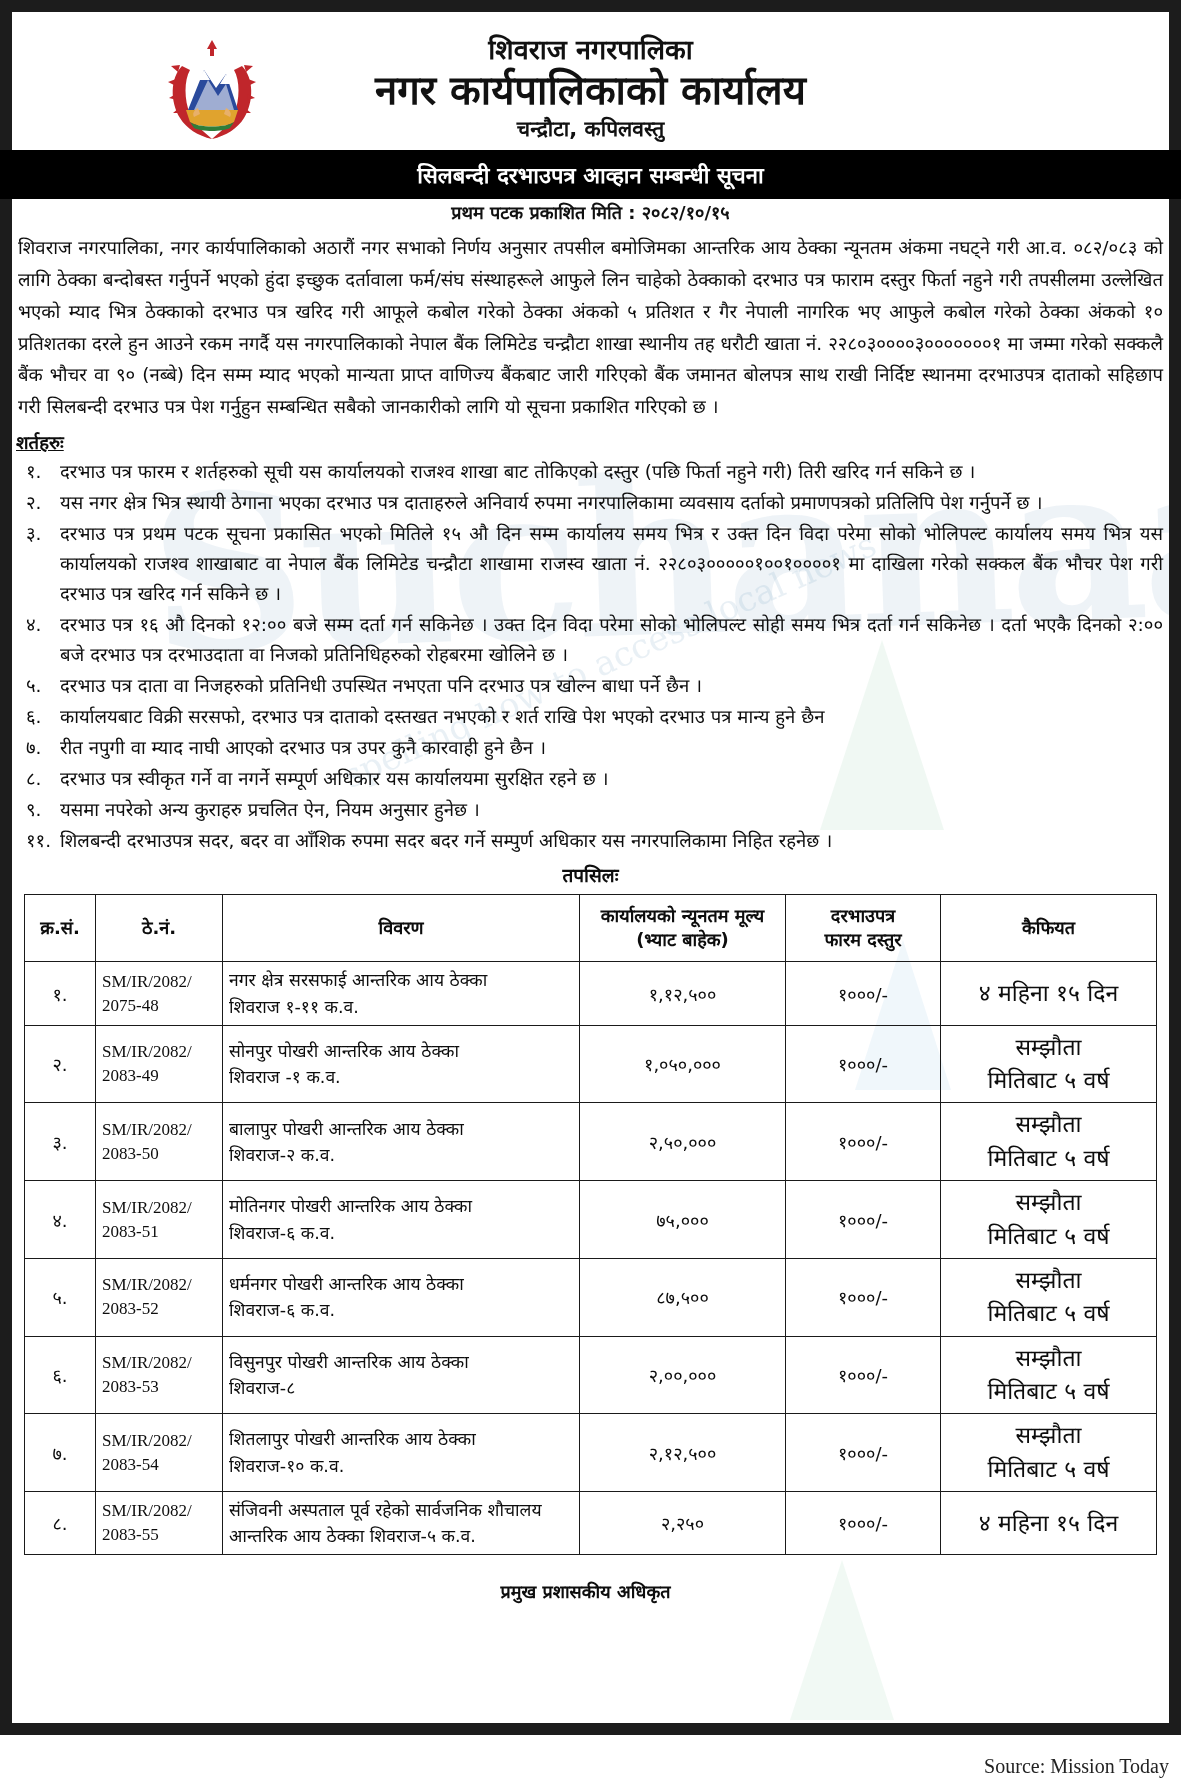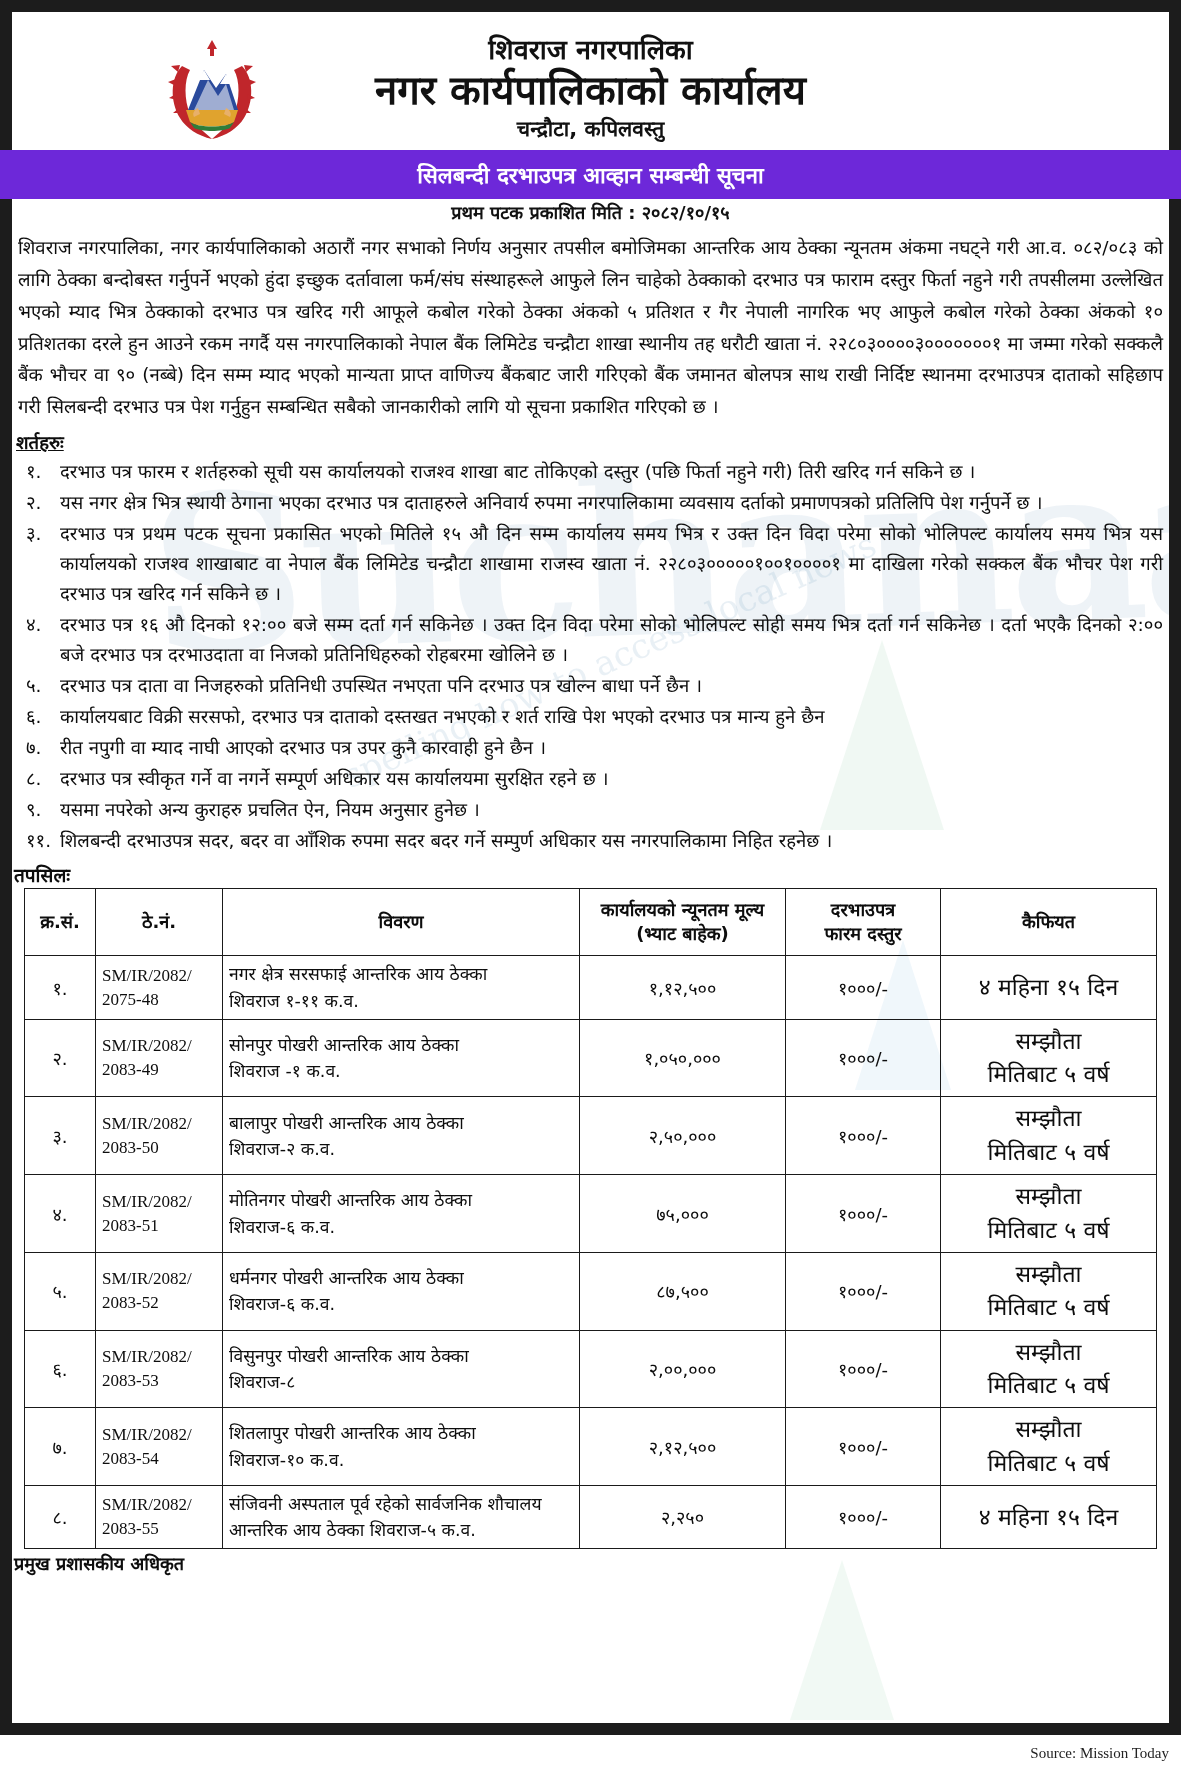--- a/index.html
+++ b/index.html
@@ -132,21 +132,21 @@
   .mh-line3 {
     font-size: 21px;
     font-weight: bold;
     color: #111;
     line-height: 1.2;
     margin-top: 3px;
   }
 
   
   .title-bar {
-    background: #6d28d9;
+    background: #000000;
     margin: 4px -14px 0 -14px;
     padding: 9px 0 10px 0;
     text-align: center;
   }
   .title-bar span {
     color: #ffffff;
     font-size: 22px;
     font-weight: bold;
   }
 
@@ -198,25 +198,25 @@
     padding-left: 12px;
     box-sizing: border-box;
   }
   .cond-text {
     flex: 1;
     text-align: justify;
   }
 
   
   .tapasil {
-    text-align: left;
+    text-align: center;
     font-size: 19px;
     font-weight: bold;
     color: #0d0d0d;
-    margin: 6px 0 0 0;
+    margin: 6px 0 6px 0;
   }
 
   
   table.tender {
     border-collapse: collapse;
     width: 1133px;
     margin: 0 auto;
     table-layout: fixed;
   }
   table.tender th,
@@ -271,33 +271,33 @@
   th.h-sn { width: 62px; }
   th.h-no { width: 118px; }
   th.h-desc { width: 348px; border-radius: 25px; }
   th.h-amt { width: 197px; }
   th.h-fee { width: 146px; }
 
   .cell-l1, .cell-l2 { display: block; }
 
   
   .signature {
-    text-align: left;
+    text-align: center;
     font-size: 18px;
     font-weight: bold;
     color: #0d0d0d;
-    margin: 2px 10px 0 0;
+    margin: 24px 10px 0 0;
   }
 
   
   .source {
     position: absolute;
     right: 12px;
-    bottom: 16px;
-    font-size: 15px;
+    bottom: 0;
+    font-size: 20px;
     color: #222;
     font-family: "Liberation Serif", "DejaVu Serif", serif;
     z-index: 3;
   }
 </style>
 </head>
 <body>
 
 <div id="page">
 

